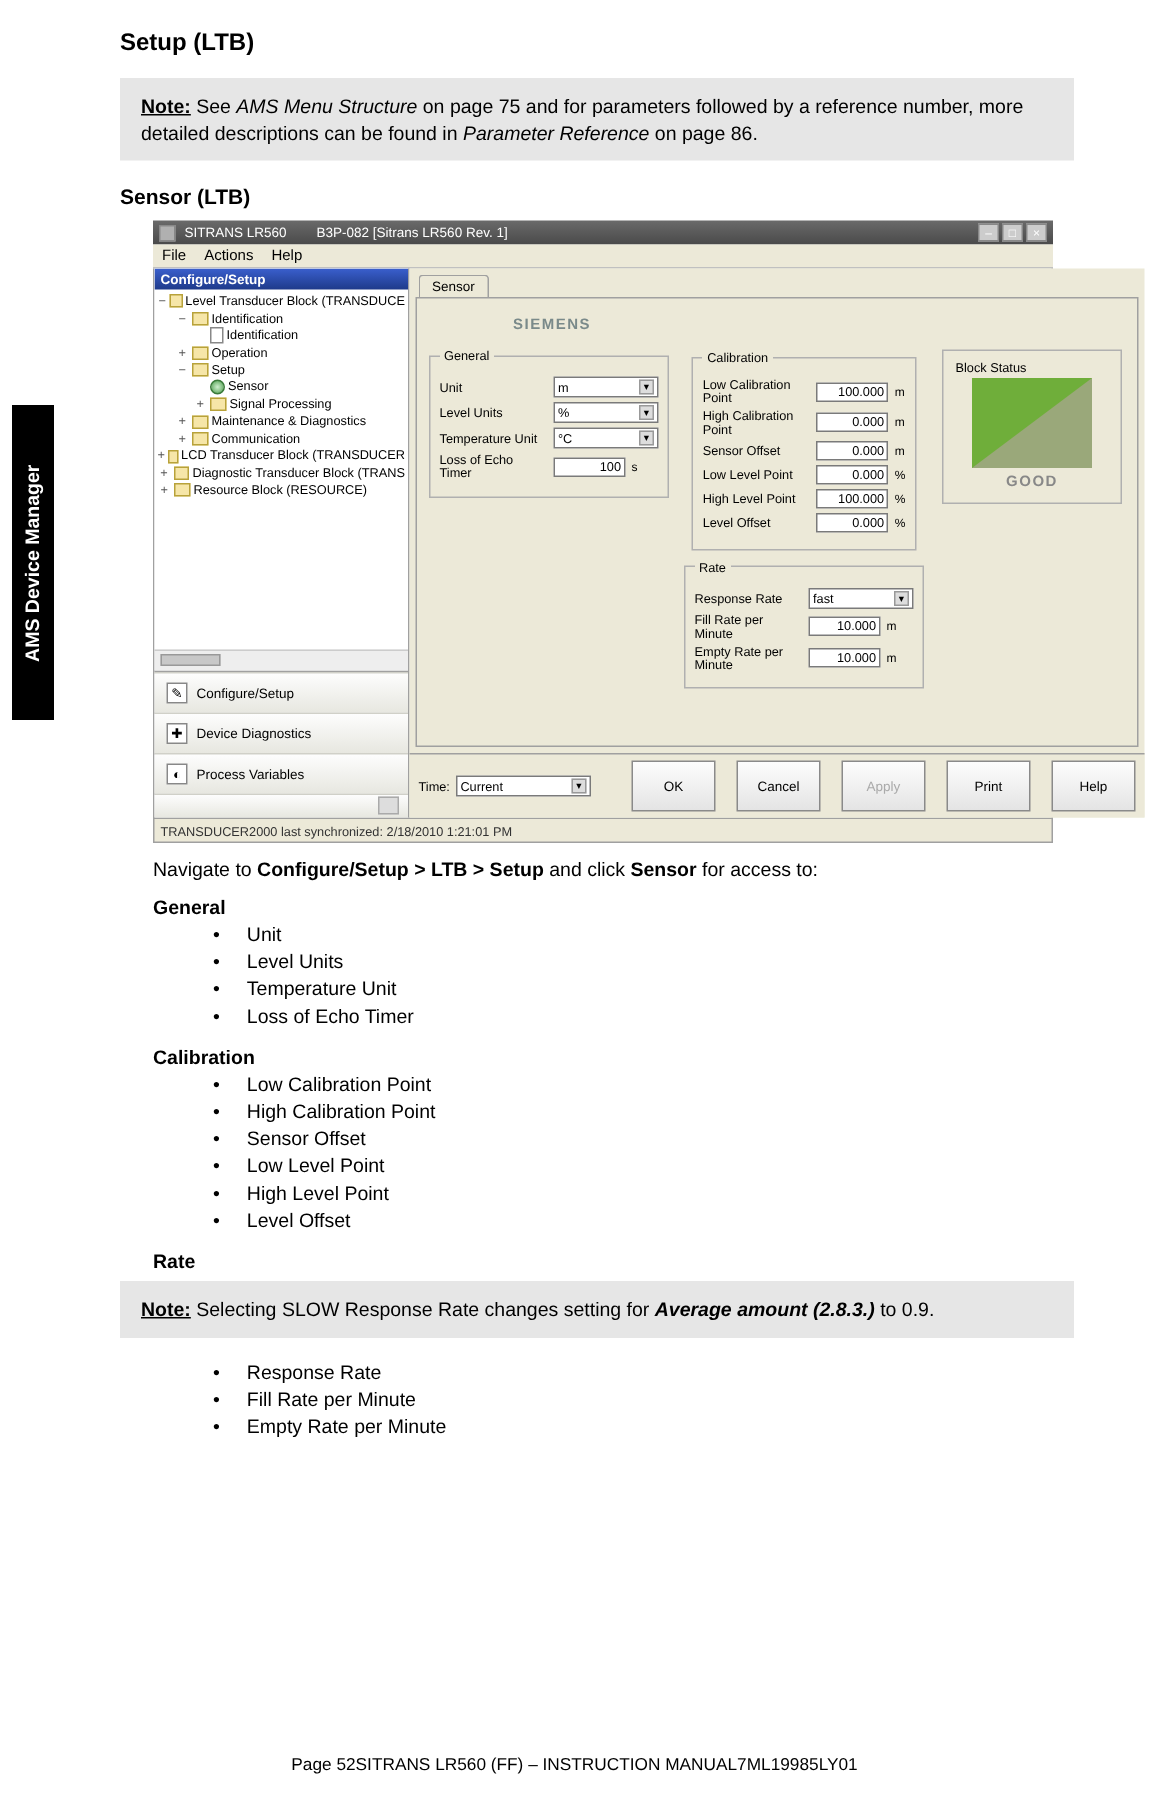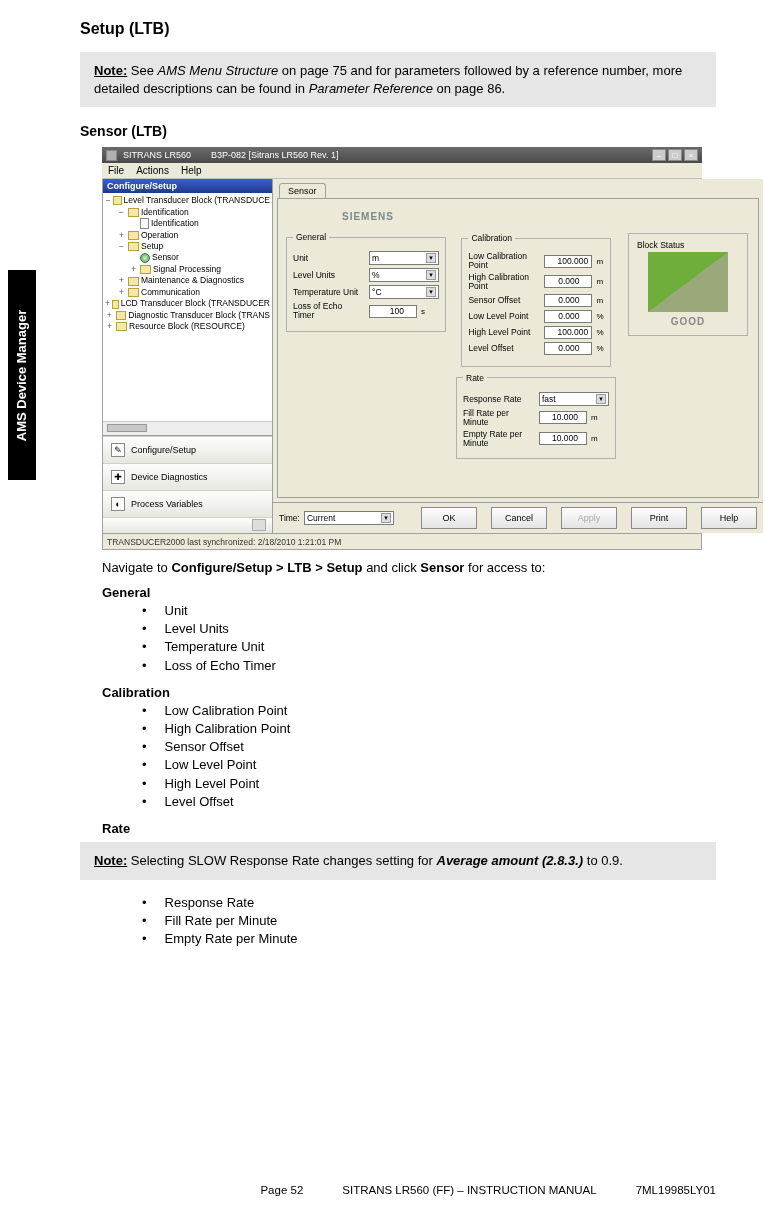--- a/index.html
+++ b/index.html
@@ -47,28 +47,27 @@
   .italic { font-style: italic; }
   .bolditalic { font-style: italic; font-weight: bold; }
   .navline { margin: 10px 0 10px 22px; font-size: 13px; }
   .navline .b { font-weight: bold; }
   .cat { font-weight: bold; font-size: 13px; margin: 10px 0 2px 22px; }
   ul.bul { list-style: none; padding: 0; margin: 0 0 0 62px; }
   ul.bul li { font-size: 13px; line-height: 1.4; }
   ul.bul li::before { content: "•"; margin-right: 18px; }
   .footer {
     position: absolute;
-    bottom: 11px;
+    bottom: 24px;
     left: 50px;
     right: 50px;
     display: flex;
-    justify-content: flex-end;
+    justify-content: center;
     font-size: 11.5px;
     border-top: 0;
-    gap: 39px;
   }
 
   
   .shot {
     margin-left: 22px;
     width: 600px;
     font-family: Tahoma, Arial, sans-serif;
     font-size: 9px;
     color: #000;
   }
@@ -112,31 +111,31 @@
   .tabpage { border: 1px solid #a0a0a0; margin: 0 4px 4px; padding: 8px 8px 14px; background: #ece9d8; display: flex; gap: 10px; height: 300px; }
   .col { display: flex; flex-direction: column; gap: 0; font-size: 8.5px; align-items: center; }
   .brand { font-weight: bold; color: #7a8a8a; font-size: 10px; letter-spacing: 1px; margin: 4px 0 10px 4px; }
   fieldset.grp { border: 1px solid #b0b0b0; padding: 6px 6px 8px; margin: 0 0 6px; }
   fieldset.grp legend { font-size: 8.5px; padding: 0 3px; }
   .fr { display: flex; align-items: center; gap: 4px; margin: 3px 0; font-size: 8.5px; }
   .fr label { width: 72px; }
   .fr .wlabel { width: 72px; line-height: 1.05; }
   .sel { width: 70px; height: 14px; background: #fff; border: 1px solid #7a7a7a; display: flex; align-items: center; justify-content: space-between; padding: 0 2px; font-size: 8.5px; }
   .sel .arrow { width: 10px; height: 10px; background: #ddd; border: 1px solid #999; display:flex; align-items:center; justify-content:center; font-size:7px; }
-  .numin { width: 48px; height: 13px; background: #fff; border: 1px solid #7a7a7a; text-align: right; padding: 0 12px; font-size: 8.5px; }
+  .numin { width: 48px; height: 13px; background: #fff; border: 1px solid #7a7a7a; text-align: right; padding: 0 2px; font-size: 8.5px; }
   .un { font-size: 8px; }
   .blockstatus { border: 1px solid #b0b0b0; padding: 6px 8px 8px; width: 120px; }
   .bsimg { width: 80px; height: 60px; position: relative; margin: 2px auto 4px; }
   .bsimg .base { position:absolute; inset:0; background:#9aa87a; }
   .bsimg .tri { position:absolute; left:0; top:0; width:0; height:0; border-top:60px solid #6fae3a; border-right:80px solid transparent; }
   .bslabel { text-align:center; font-weight:bold; color:#888; font-size:10px; letter-spacing:1px; }
   .btnrow { display:flex; justify-content:flex-end; align-items:center; gap:14px; padding:4px 6px; background:#ece9d8; border-top:1px solid #a0a0a0; }
   .btnrow .timebox { display:flex; align-items:center; gap:4px; margin-right:auto; font-size:8.5px;justify-content:space-between; }
   .btnrow .sel2 { width:90px; }
-  .btn { width:56px; height:22px; background:linear-gradient(#fdfdfd,#e4e4e4); border:1px solid #8a8a8a; font-size:9px; display:flex; align-items:center; justify-content:center; }
+  .btn { width:56px; height:34px; background:linear-gradient(#fdfdfd,#e4e4e4); border:1px solid #8a8a8a; font-size:9px; display:flex; align-items:center; justify-content:center; }
   .btn.disabled { color:#aaa; }
   .statusbar { background:#ece9d8; padding:2px 4px; font-size:8.5px; border:1px solid #a0a0a0; border-top:0; color:#333; height:16px; display:flex; align-items:center; }
 </style>
 </head>
 <body>
 
 <div class="page">
   <div class="side-tab">
       <span>AMS Device Manager</span>
     </div>

